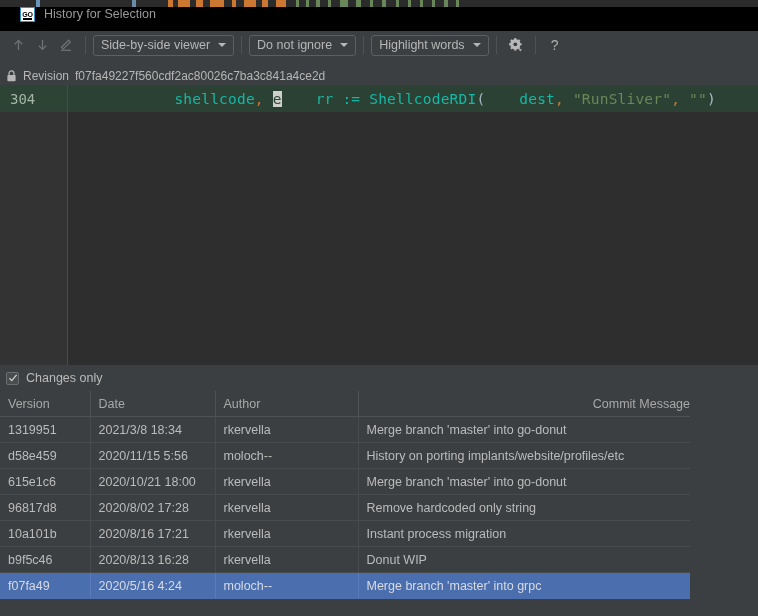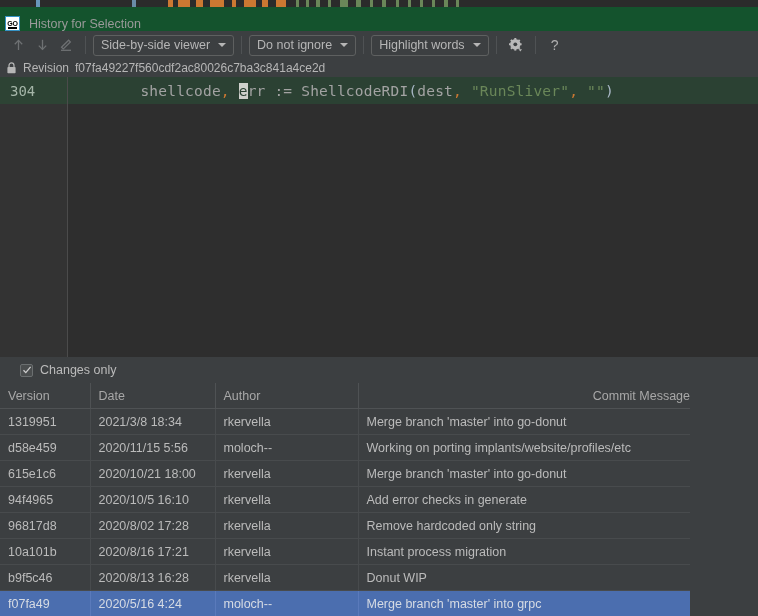--- a/index.html
+++ b/index.html
@@ -38,23 +38,23 @@
     bottom: 0;
     height: 7px;
     border-radius: 0;
   }
 
   
   .titlebar {
     height: 24px;
     flex: 0 0 auto;
     display: flex;
-    align-items: flex-end;
-    padding-left: 5px;
-    background: #14532d;
+    align-items: flex-start;
+    padding-left: 20px;
+    background: #000000;
   }
   .go-icon {
     width: 15px;
     height: 15px;
     box-sizing: border-box;
     border: 1.5px solid #3592c4;
     background: #ffffff;
     color: #000000;
     font-size: 7px;
     font-weight: bold;
@@ -138,20 +138,21 @@
   .revbar {
     height: 18px;
     flex: 0 0 auto;
     display: flex;
     align-items: center;
     padding-left: 6px;
     background: #3c3f41;
     gap: 6px;
     font-size: 12px;
     color: #b6b6b6;
+    margin-top: 8px;
   }
   .lock-icon { flex: 0 0 auto; display:flex; }
 
   
   .diff {
     flex: 0 0 auto;
     height: 280px;
     background: #2e2e2e;
     position: relative;
     font-family: "DejaVu Sans Mono", monospace;
@@ -190,33 +191,33 @@
     flex: 1 1 auto;
     background: #2b4133;
     height: 27px;
     display: flex;
     align-items: center;
     font-size: 14.5px;
     white-space: pre;
     padding-left: 1px;
     letter-spacing: 0.2px;
   }
-  .c-ident { color: #a3a3a3; }
+  .c-ident { color: #14b8a6; padding-left: 34px; }
   .c-punct { color: #cc7832; }
   .c-str   { color: #6a8759; }
   .c-plain { color: #a9b7c6; }
   .caret-hl { background: #cfd0cc; color: #2b4133; }
 
   
   .changes-bar {
     height: 26px;
     flex: 0 0 auto;
     display: flex;
     align-items: center;
-    padding-left: 20px;
+    padding-left: 6px;
     gap: 7px;
     background: #3c3f41;
     text-align: center;
   }
   .checkbox {
     width: 13px;
     height: 13px;
     box-sizing: border-box;
     border: 1px solid #6b6f70;
     border-radius: 2px;
@@ -426,33 +427,27 @@
         <tr>
           <td>1319951</td>
           <td>2021/3/8 18:34</td>
           <td>rkervella</td>
           <td>Merge branch 'master' into go-donut</td>
         </tr>
         <tr>
           <td>d58e459</td>
           <td>2020/11/15 5:56</td>
           <td>moloch--</td>
-          <td>Working on porting implants/website/profiles/etc</td>
+          <td>History on porting implants/website/profiles/etc</td>
         </tr>
         <tr>
           <td>615e1c6</td>
           <td>2020/10/21 18:00</td>
           <td>rkervella</td>
           <td>Merge branch 'master' into go-donut</td>
-        </tr>
-        <tr>
-          <td>94f4965</td>
-          <td>2020/10/5 16:10</td>
-          <td>rkervella</td>
-          <td>Add error checks in generate</td>
         </tr>
         <tr>
           <td>96817d8</td>
           <td>2020/8/02 17:28</td>
           <td>rkervella</td>
           <td>Remove hardcoded only string</td>
         </tr>
         <tr>
           <td>10a101b</td>
           <td>2020/8/16 17:21</td>

